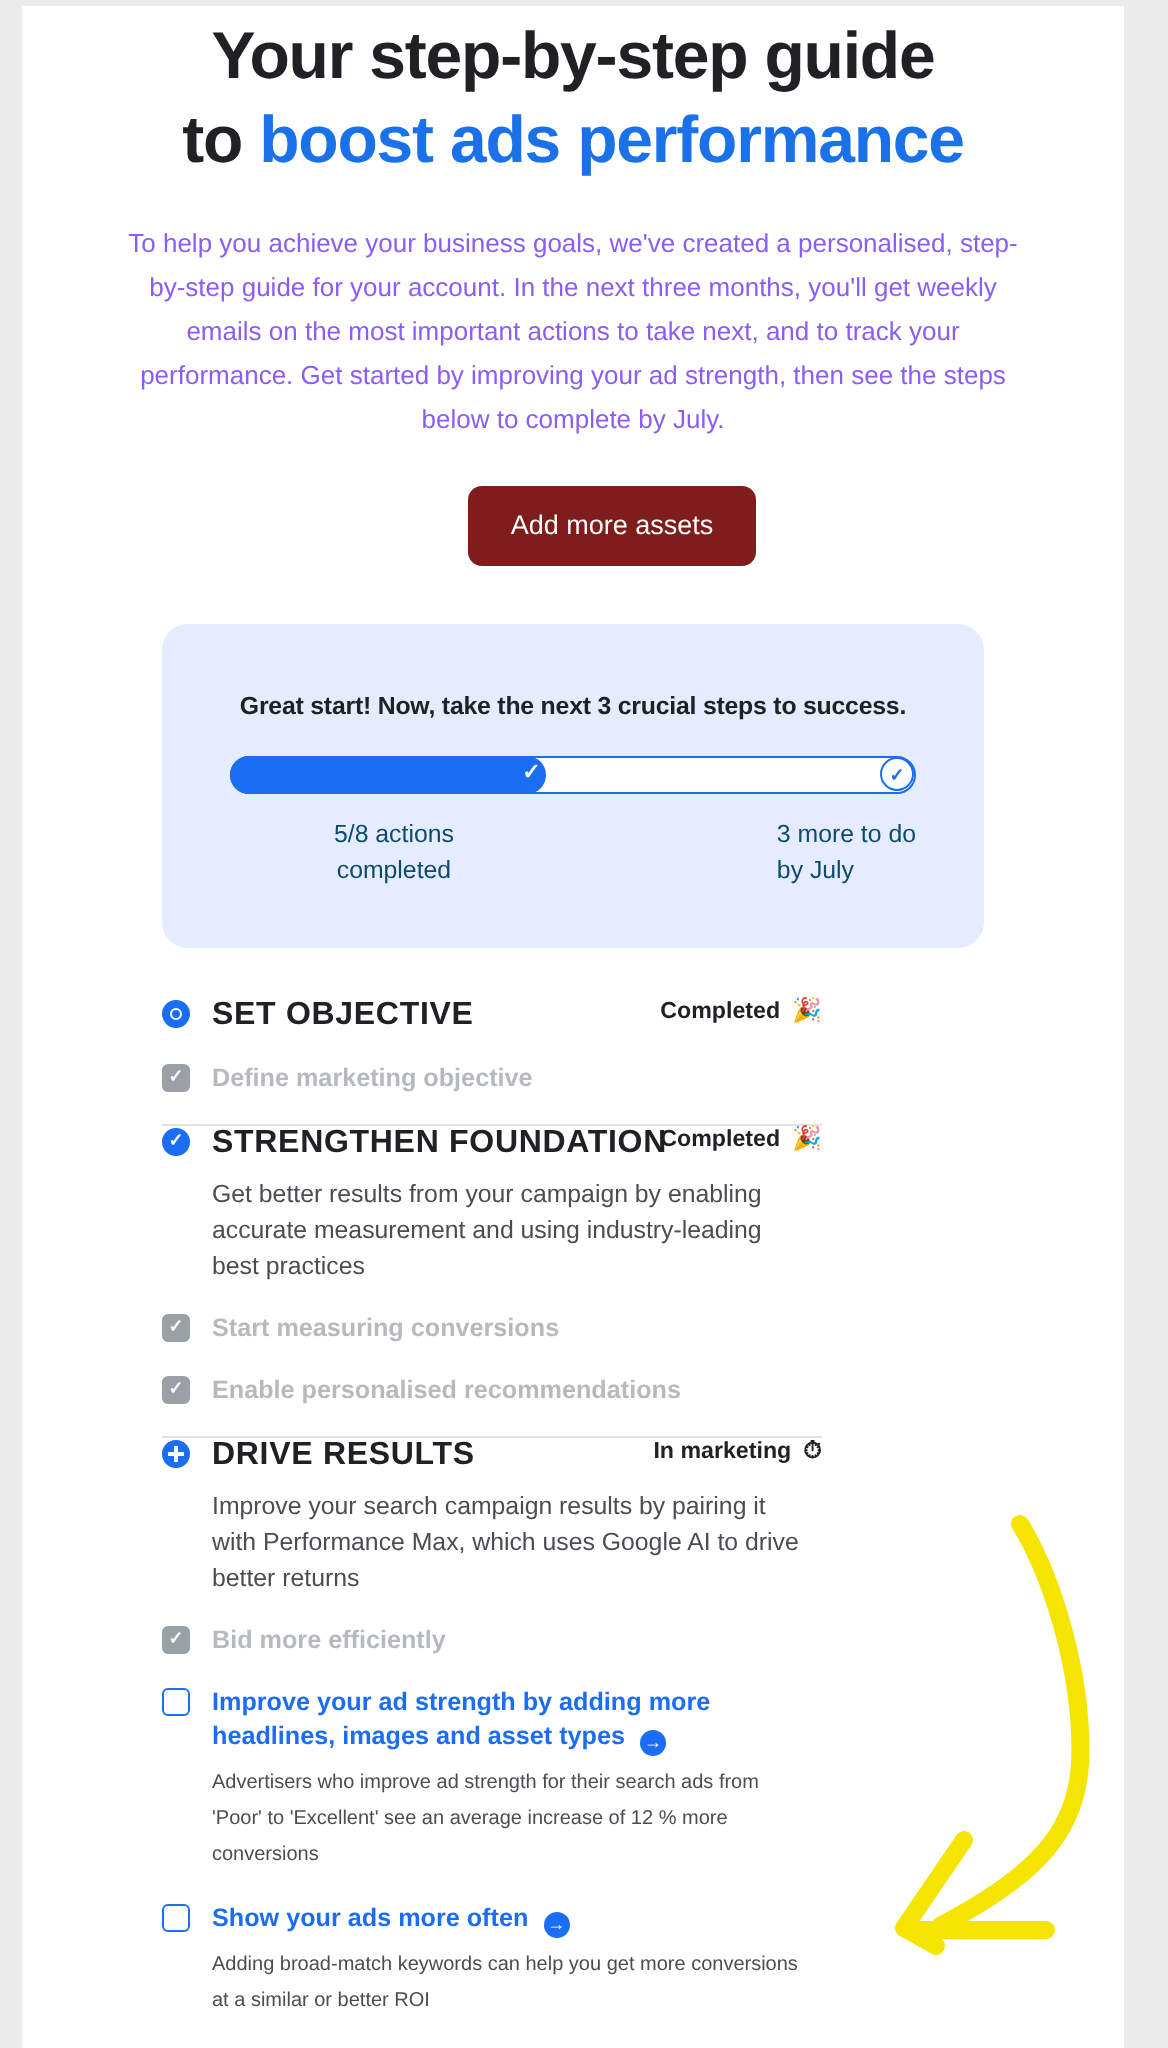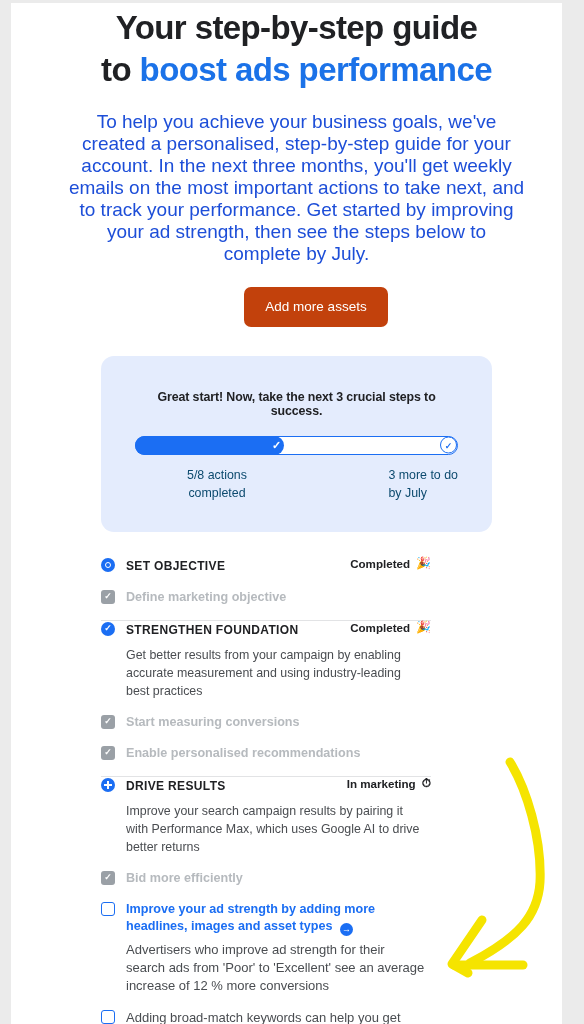--- a/index.html
+++ b/index.html
@@ -25,21 +25,20 @@
   }
 
   .sheet {
     position: absolute;
     left: 11px;
     top: 3px;
     width: 551px;
     height: 1021px;
     background: #ffffff;
     overflow: hidden;
-    padding-left: 20px;
   }
 
   .inner {
     padding: 0 26px;
   }
 
   
   .hero-title {
     text-align: center;
     font-size: 33px;
@@ -48,33 +47,33 @@
     letter-spacing: -0.6px;
     color: #202124;
     padding-top: 4px;
   }
   .hero-title .accent { color: #1b72e8; margin-top: 43px; }
 
   .hero-body {
     margin: 20px auto 0;
     max-width: 460px;
     text-align: center;
-    font-size: 19px;
+    font-size: 13px;
     line-height: 22px;
-    color: #1d4ed8;
+    color: #8b5cf6;
   }
 
   
   .cta-wrap {
     display: flex;
     justify-content: center;
     margin-top: 22px;
   }
   .cta-button {
-    background: #c2410c;
+    background: #7f1d1d;
     color: #ffffff;
     border: none;
     border-radius: 7px;
     font-family: "Liberation Sans", sans-serif;
     font-size: 13.5px;
     line-height: 1;
     padding: 13px 21px;
     cursor: pointer;
     margin-left: 39px;
   }
@@ -206,21 +205,21 @@
   .icon-plus::before, .icon-plus::after {
     content: "";
     position: absolute;
     background: #ffffff;
   }
   .icon-plus::before { left: 3px; top: 0; width: 2px; height: 8px; }
   .icon-plus::after { left: 0; top: 3px; width: 8px; height: 2px; }
 
   .step-title {
     margin-left: 25px;
-    font-size: 12px;
+    font-size: 16px;
     font-weight: 700;
     letter-spacing: 0.35px;
     color: #202124;
     text-transform: uppercase;
   }
   .step-status {
     position: absolute;
     right: 0;
     top: 0;
     display: flex;
@@ -297,21 +296,21 @@
     border-radius: 50%;
     background: #1b6ef3;
     color: #ffffff;
     font-size: 9px;
     line-height: 1;
     vertical-align: -2px;
     margin-left: 4px;
   }
   .task-desc {
     margin-top: 5px;
-    font-size: 13px;
+    font-size: 10px;
     line-height: 18px;
     color: #4a4d51;
     max-width: 300px;
   }
 
   
   .annotation {
     position: absolute;
     left: 430px;
     top: 740px;
@@ -427,20 +426,23 @@
               </div>
               <div class="task">
                 <span class="cb cb-open"></span>
                 <div class="task-row">
                   <span class="task-label-link"><span>Improve your ad strength by adding more headlines, images and asset types </span><span class="arrow-badge">→</span></span>
                 </div>
                 <div class="task-desc">Advertisers who improve ad strength for their search ads from 'Poor' to 'Excellent' see an average increase of 12 % more conversions</div>
               </div>
               <div class="task">
                 <span class="cb cb-open"></span>
+                <div class="task-row">
+                  <span class="task-label-link"><span>Show your ads more often </span><span class="arrow-badge">→</span></span>
+                </div>
                 <div class="task-desc">Adding broad-match keywords can help you get more conversions at a similar or better ROI</div>
               </div>
             </div>
           </div>
       </div>
 
     </div>
   </div>
 
   <svg class="annotation" viewBox="0 0 154 250">

